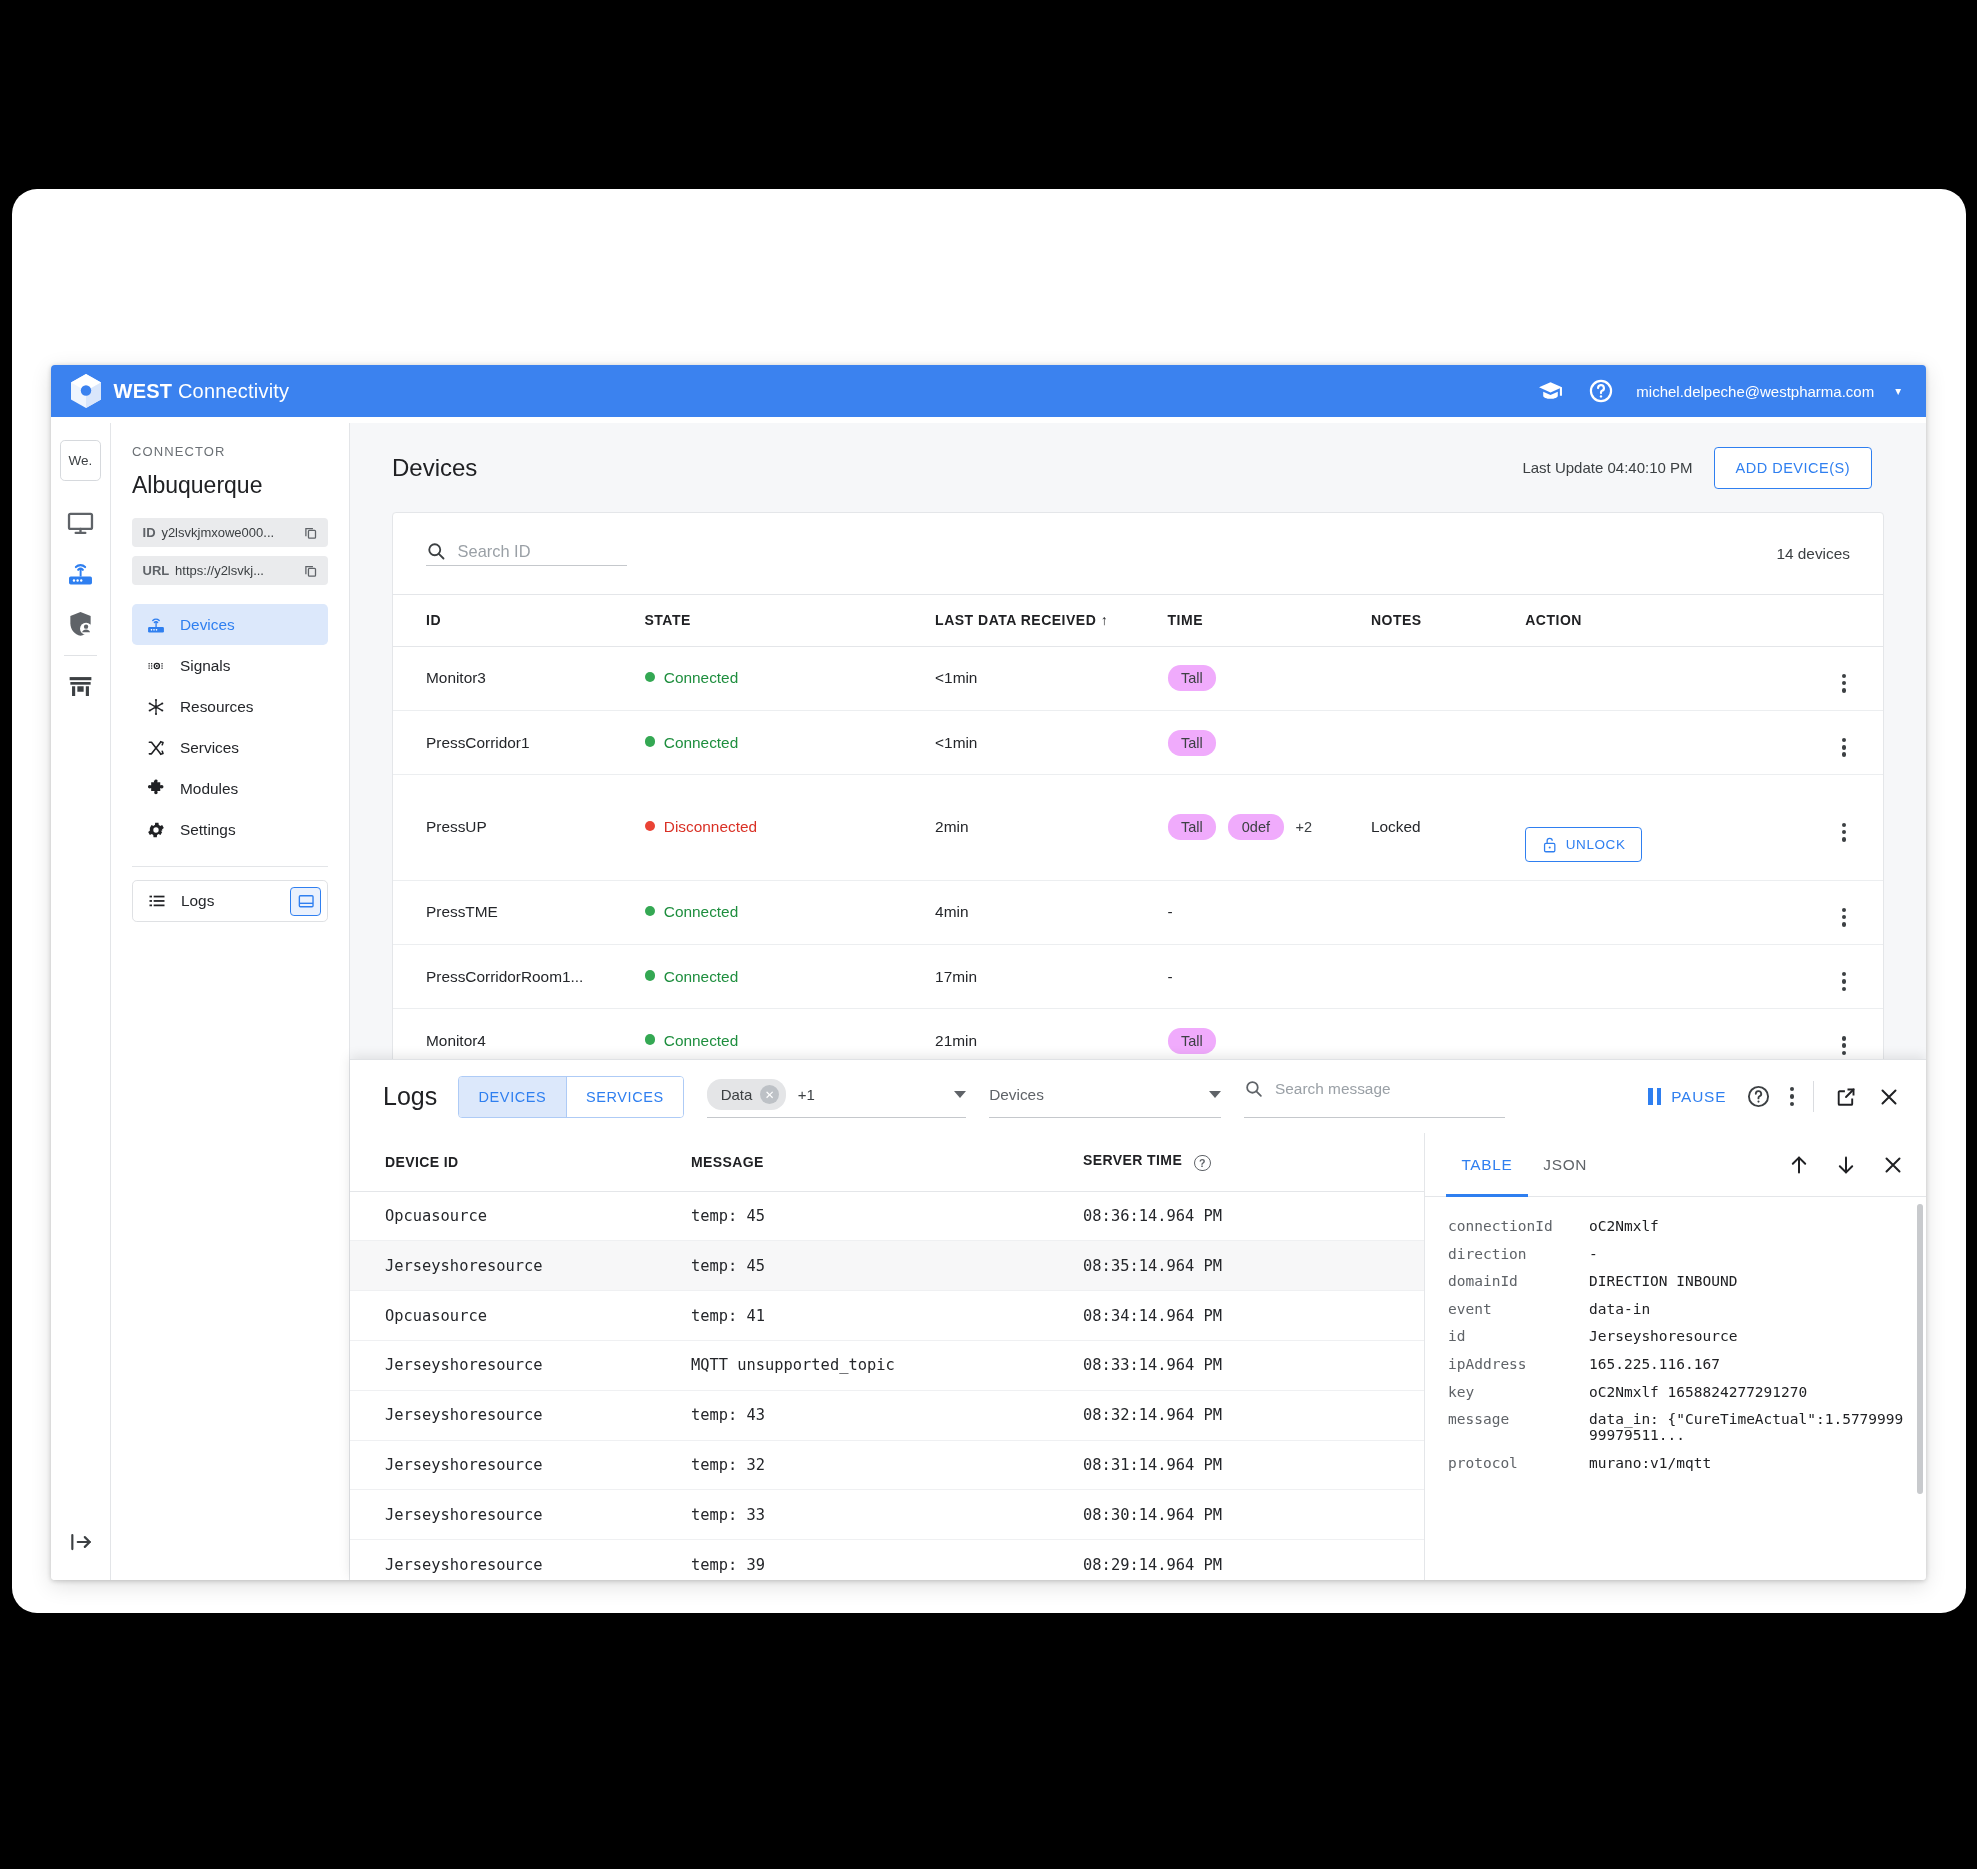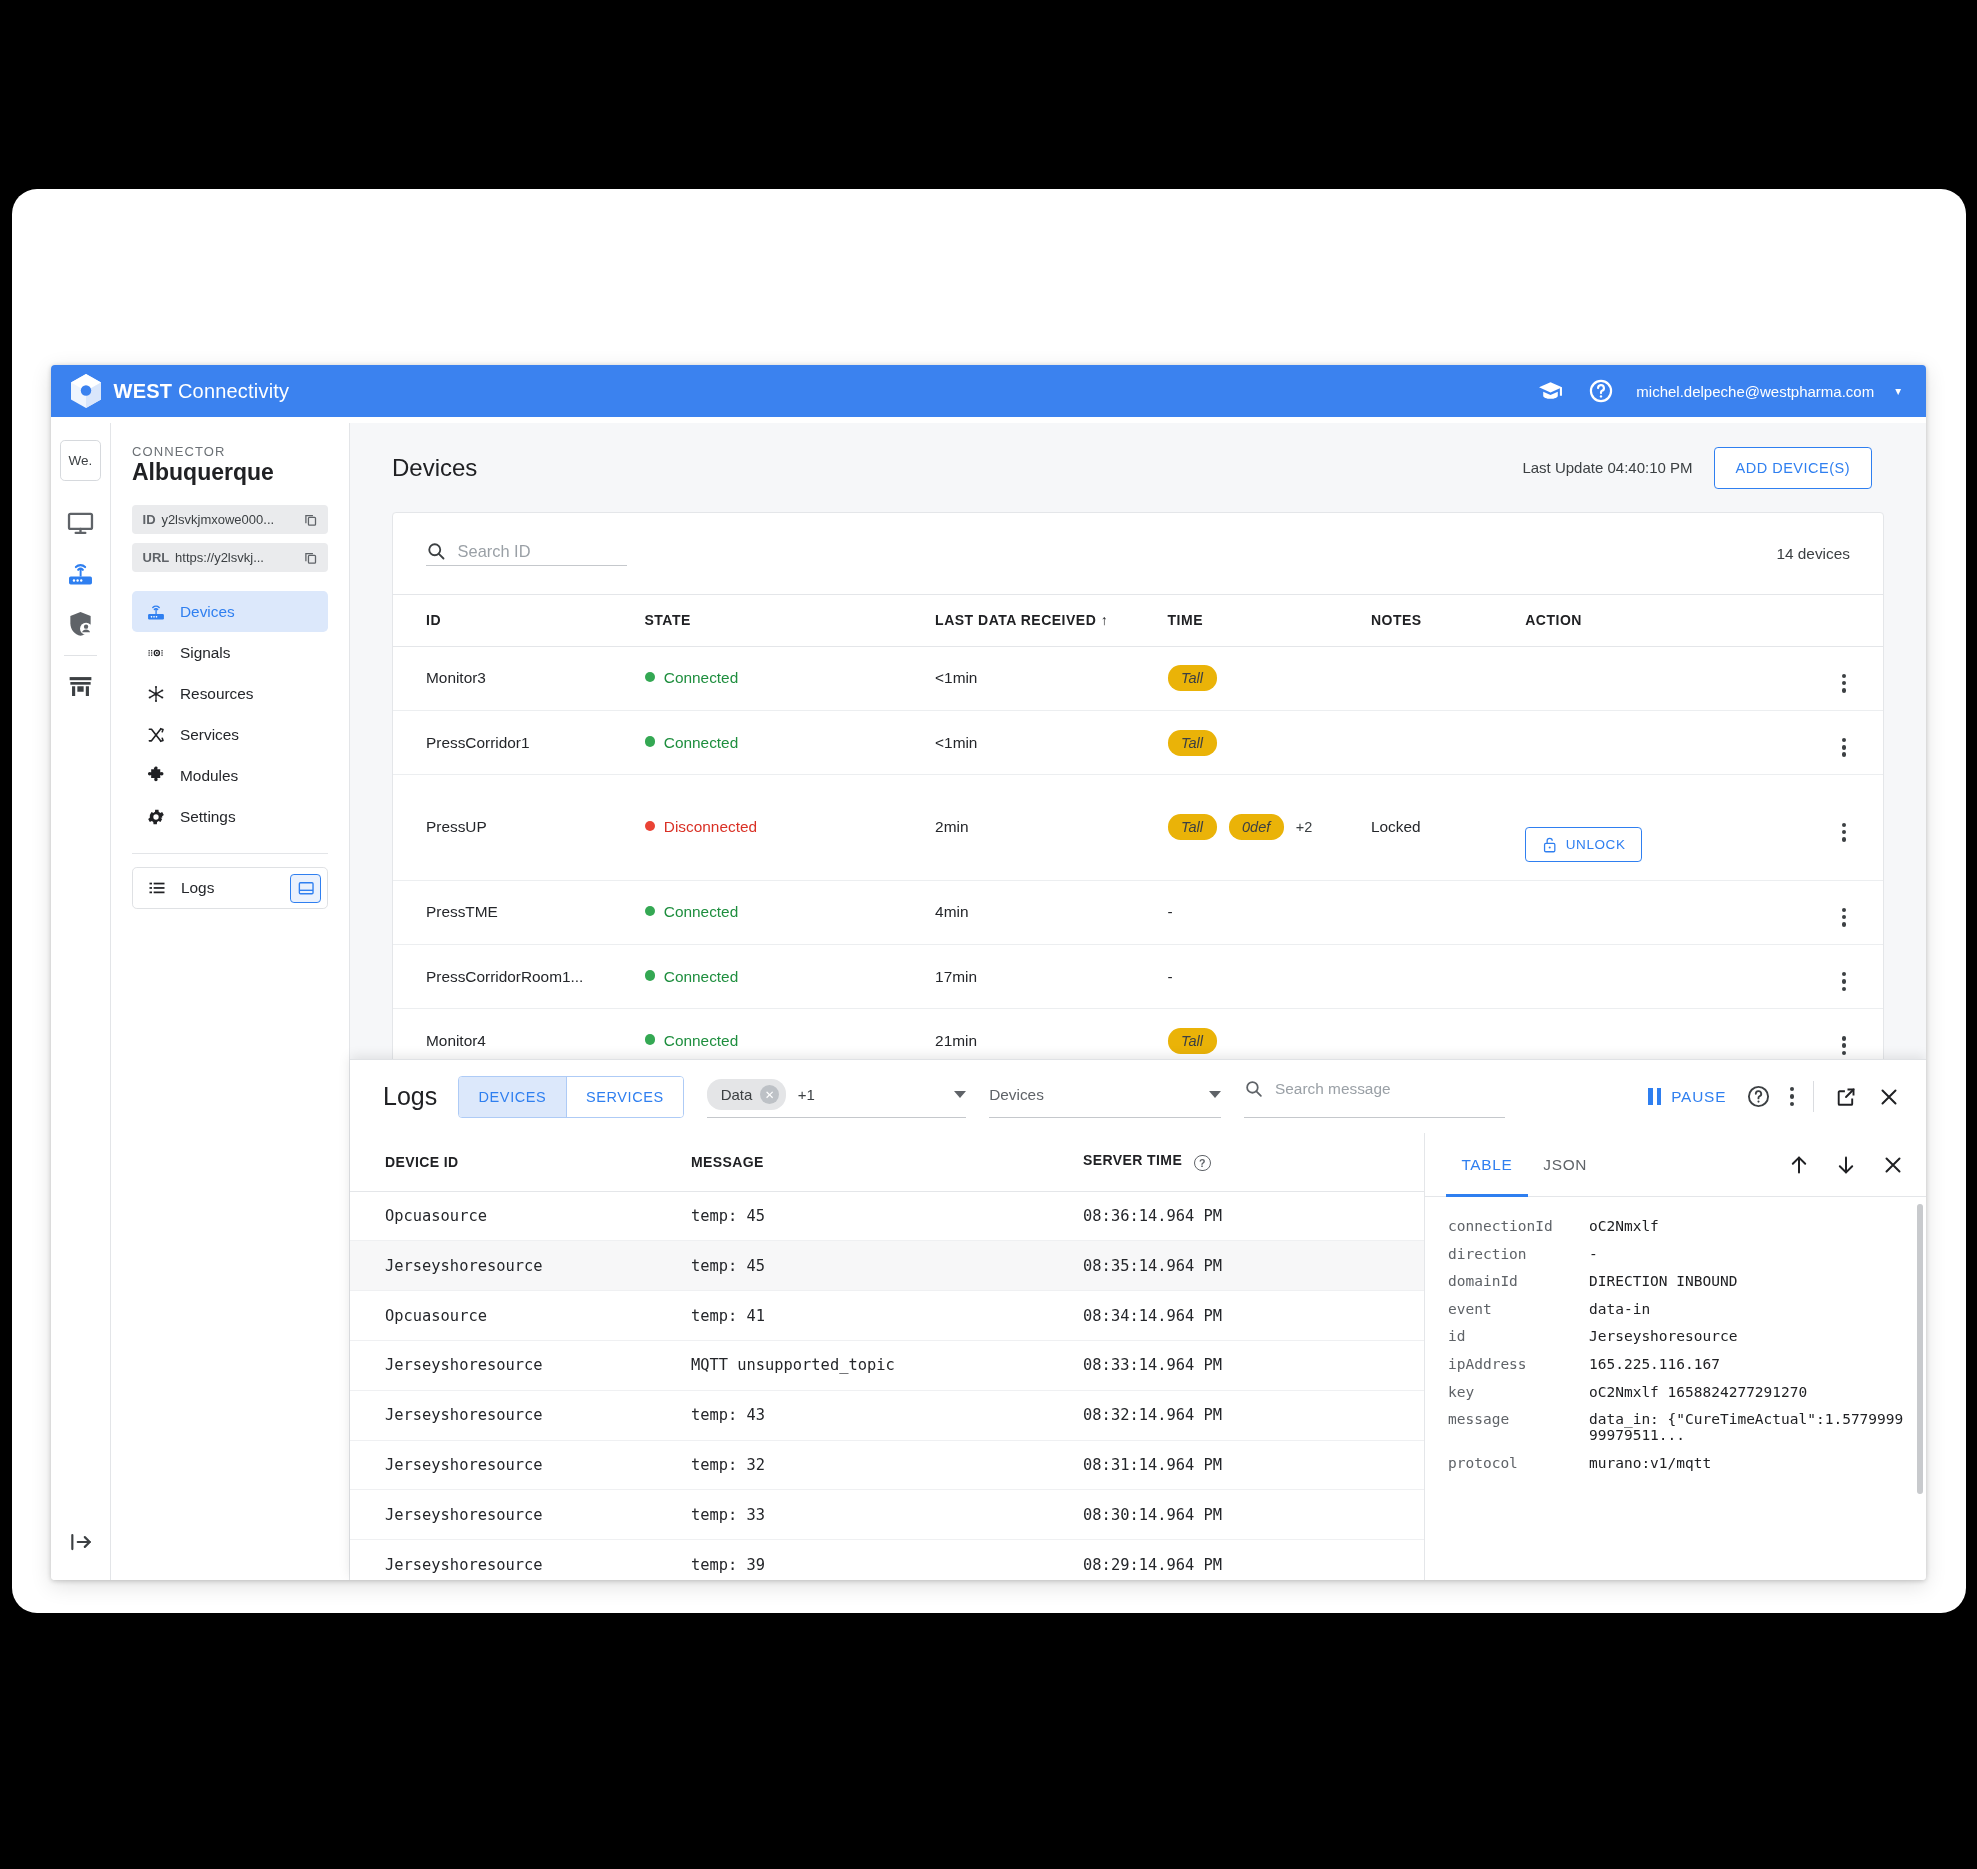--- a/index.html
+++ b/index.html
@@ -77,21 +77,21 @@
 
   
   .nav {
     position: absolute; left: 60px; top: 58px;
     width: 239px; height: 1157px;
     background: #fff;
     border-right: 1px solid #e3e5e8;
     padding: 21px 21px 0 21px;
   }
   .nav-kicker { font-size: 13px; letter-spacing: 1.1px; color: #6b7075; font-weight: 500; }
-  .nav-title { font-size: 23px; font-weight: 700; color: #202124; margin-top: 0; }
+  .nav-title { font-size: 23px; font-weight: 400; color: #202124; margin-top: 13px; }
   .chip-row { margin-top: 19.3px; display: flex; flex-direction: column; gap: 8.7px; }
   .chip {
     background: #eaebed; border-radius: 3.9px; height: 29px;
     display: flex; align-items: center; padding: 0 7.7px 0 10.6px;
     font-size: 13px; color: #3c4043; cursor: pointer;
   }
   .chip b { font-weight: 700; margin-right: 5.8px; color: #5f6368; }
   .chip .chip-val { overflow: hidden; white-space: nowrap; }
   .chip .copy { margin-left: auto; width: 19.3px; height: 19.3px; display:flex;align-items:center;justify-content:center; }
   .nav-list { margin-top: 19.3px; display: flex; flex-direction: column; }
@@ -156,22 +156,22 @@
   .c-notes { width: 154px; }
   .c-action { width: 270px; }
   .c-kebab { width: 87px; text-align: right; padding-right: 37px !important; }
   .dot { width: 10.6px; height: 10.6px; border-radius: 50%; display: inline-block; margin-right: 8.7px; vertical-align: 1px; }
   .st-conn { color: #1e8e3e; }
   .st-conn .dot { background: #34a853; }
   .st-disc { color: #d93025; }
   .st-disc .dot { background: #ea4335; }
   .tag {
     display: inline-flex; align-items: center; justify-content: center;
-    background: #eab308; border-radius: 12.6px; height: 26px; padding: 0 13.5px;
-    font-size: 14.5px; color: #3c4043; margin-right: 7.7px; font-style: italic;
+    background: #f0abfc; border-radius: 12.6px; height: 26px; padding: 0 13.5px;
+    font-size: 14.5px; color: #3c4043; margin-right: 7.7px;
   }
   .tag-more { font-size: 14.5px; color: #3c4043; }
   .unlock {
     display: inline-flex; align-items: center; gap: 8.7px;
     border: 1px solid #2f7ff0; border-radius: 3.9px; color: #2f7ff0;
     height: 35px; padding: 0 15.4px; font-size: 13.5px; letter-spacing: 0.6px; background: #fff; cursor: pointer; margin-top: 35px;
   }
   .kebab { display: inline-flex; flex-direction: column; gap: 2.9px; cursor: pointer; }
   .kebab i { width: 4.3px; height: 4.3px; background: #3c4043; border-radius: 50%; display: block; }
 

